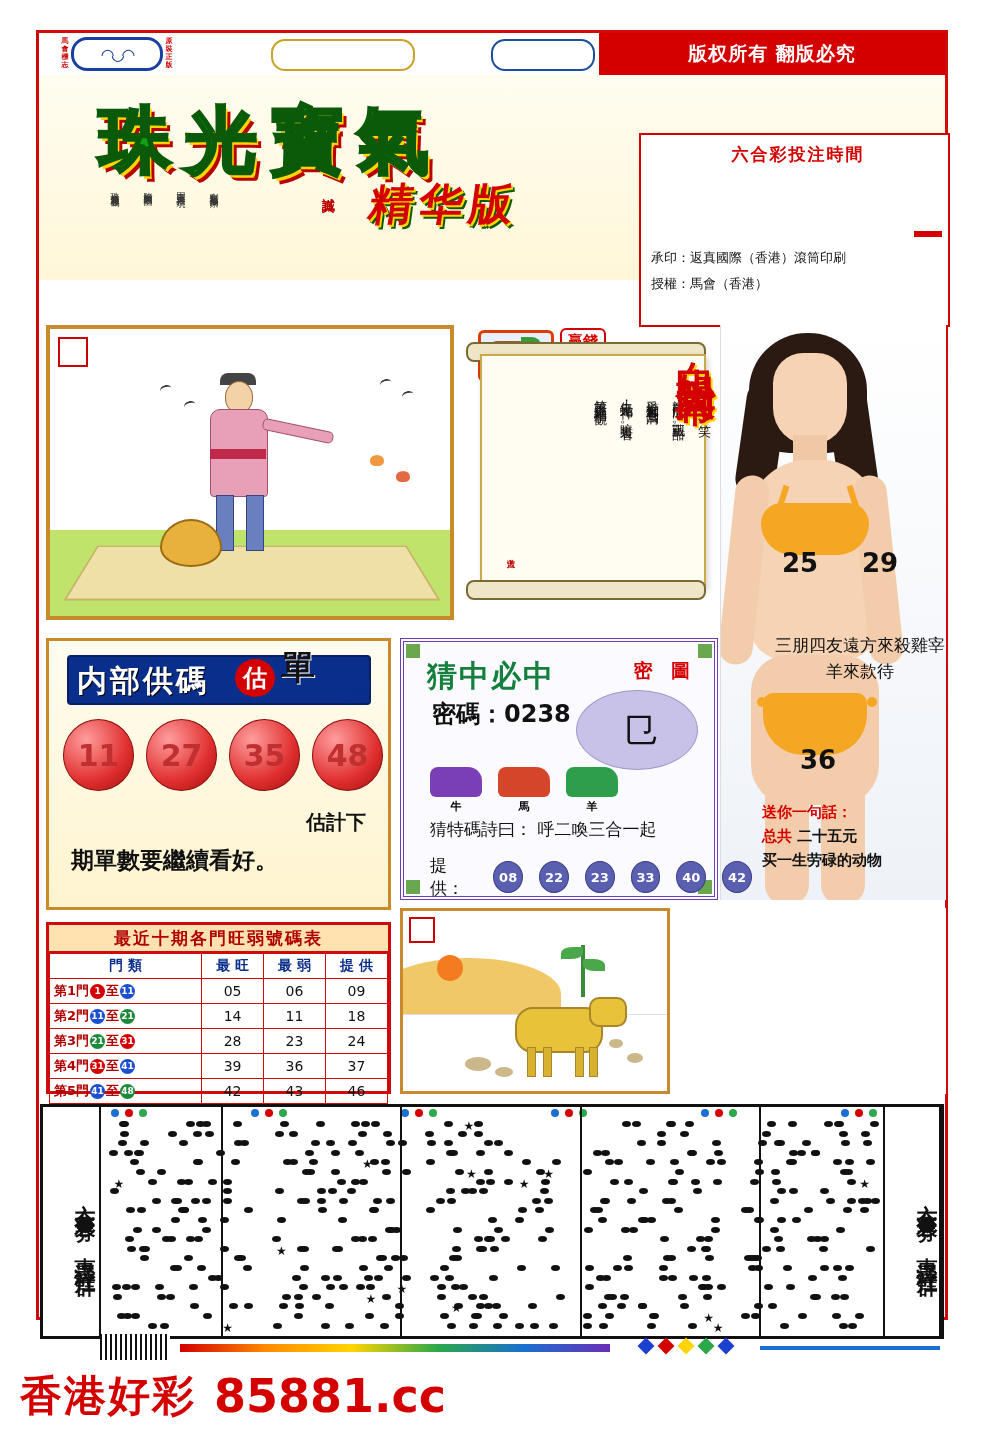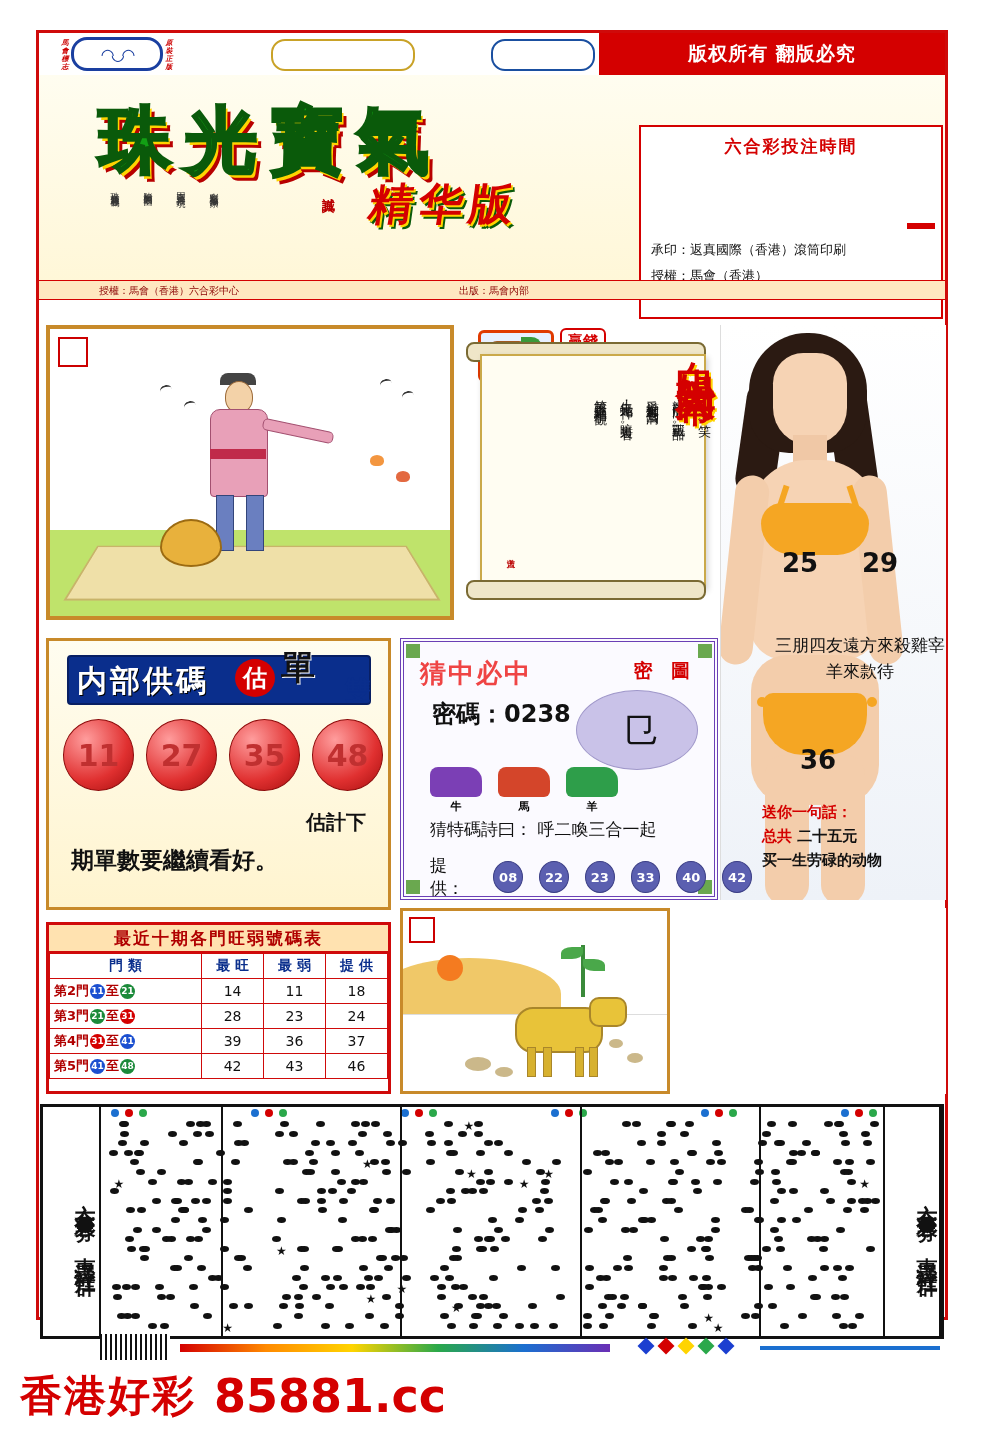--- a/index.html
+++ b/index.html
@@ -27,21 +27,21 @@
   .mast-topbar{
     position:absolute;left:0;top:0;width:906px;height:42px;
     background:#d40000;
   }
   .mast-left-white{
     position:absolute;left:0;top:0;width:560px;height:42px;
     background:#ffffff;border-bottom:2px solid #d40000;
   }
   .logo-badge{
     position:absolute;left:20px;top:4px;width:130px;height:34px;
-    display:flex;align-items:flex-end;font-style:italic;
+    display:flex;align-items:flex-start;
   }
   .logo-txt-l{font-size:7px;line-height:8px;color:#c00;width:12px;text-align:center;font-weight:bold;}
   .logo-ring{
     width:86px;height:28px;border:3px solid #1a3fa0;border-radius:16px;
     display:flex;align-items:center;justify-content:center;color:#1a3fa0;
     font-size:16px;font-weight:bold;letter-spacing:-2px;background:#fff;
   }
   .logo-txt-r{font-size:7px;line-height:8px;color:#c00;width:12px;text-align:center;font-weight:bold;}
   .mast-inputbox{
     position:absolute;top:6px;height:28px;border:2px solid #c9a227;border-radius:14px;
@@ -79,22 +79,22 @@
   }
   .vcol{
     writing-mode:vertical-rl;font-size:9px;line-height:11px;color:#333;
     letter-spacing:1px;height:80px;
   }
   .chengzhen{
     position:absolute;left:280px;top:112px;writing-mode:vertical-rl;
     font-size:13px;color:#b00;font-weight:bold;letter-spacing:2px;
   }
   .pubbox{
-    position:absolute;left:600px;top:50px;width:300px;height:190px;
-    border:2px solid #d40000;background:#fff;
+    position:absolute;left:600px;top:58px;width:300px;height:190px;
+    border:2px solid #d40000;background:#fff;padding-left:7px;
   }
   .pubtitle{
     text-align:center;color:#d40000;font-size:17px;font-weight:bold;
     padding:8px 0 0 0;letter-spacing:2px;
   }
   .pub-red-tick{
     position:absolute;right:6px;top:96px;width:28px;height:6px;background:#d40000;
   }
   .publines{
     position:absolute;left:10px;top:110px;width:286px;font-size:13px;color:#111;
@@ -246,21 +246,21 @@
     border:1px solid #8d0b0b;
   }
   .gujixia{position:absolute;right:22px;top:168px;font-size:20px;font-weight:bold;color:#111;}
   .supply-note{position:absolute;left:22px;top:204px;font-size:23px;font-weight:bold;color:#111;}
   
   .guess{
     position:absolute;left:400px;top:638px;width:318px;height:262px;
     border:4px double #6a3fb5;background:#fbfaff;box-sizing:border-box;
   }
   .guess-corner{position:absolute;width:14px;height:14px;background:#6aa84f;}
-  .guess-title{position:absolute;left:16px;top:14px;font-size:26px;font-weight:bold;color:#ef4444;letter-spacing:2px;}
+  .guess-title{position:absolute;left:23px;top:14px;font-size:30px;font-weight:bold;color:#15803d;letter-spacing:2px;}
   .mitu{position:absolute;right:18px;top:16px;font-size:19px;font-weight:bold;color:#d40000;letter-spacing:6px;}
   .mima{position:absolute;left:28px;top:56px;font-size:24px;font-weight:bold;color:#111;}
   .oval{
     position:absolute;right:16px;top:48px;width:120px;height:78px;border-radius:50%;
     background:#c9c2e8;border:1px solid #9f97c9;
   }
   .oval-glyph{position:absolute;right:56px;top:66px;font-size:34px;color:#111;font-family:"DejaVu Serif",serif;}
   .animals{position:absolute;left:26px;top:128px;width:200px;height:44px;display:flex;gap:16px;align-items:flex-end;}
   .an{font-size:13px;font-weight:bold;}
   .an .shape{display:block;width:52px;height:30px;border-radius:8px 14px 6px 6px;}
@@ -388,24 +388,20 @@
       <div class="pubbox">
         <div class="pubtitle">六合彩投注時間</div>
         <div class="pub-red-tick"></div>
         <div class="publines">
           <div>承印：返真國際（香港）滾筒印刷</div>
           <div>授權：馬會（香港）</div>
         </div>
       </div>
     </div>
 
-    <div class="mast-footbar">
-      <span class="mf1">授權：馬會（香港）六合彩中心</span>
-      <span class="mf2">出版：馬會內部</span>
-    </div>
   </div>
 
   <div class="illus">
     <div class="illus-inner">
       <div class="sky"></div>
       <div class="ground"></div>
       <div class="path"></div>
       <div class="man-hat"></div>
       <div class="man-head"></div>
       <div class="man-body"></div>
@@ -549,20 +545,28 @@
     <table class="data">
       <thead>
         <tr>
           <th>門 類</th>
           <th>最 旺</th>
           <th>最 弱</th>
           <th>提 供</th>
         </tr>
       </thead>
       <tbody>
+        <tr>
+          <td class="rowhead">
+            <span>第1門</span><span class="cbadge">1</span><span>至</span><span class="cbadge b">11</span>
+          </td>
+          <td>05</td>
+          <td>06</td>
+          <td>09</td>
+        </tr>
         <tr>
           <td class="rowhead">
             <span>第2門</span><span class="cbadge b">11</span><span>至</span><span class="cbadge g">21</span>
           </td>
           <td>14</td>
           <td>11</td>
           <td>18</td>
         </tr>
         <tr>
           <td class="rowhead">

